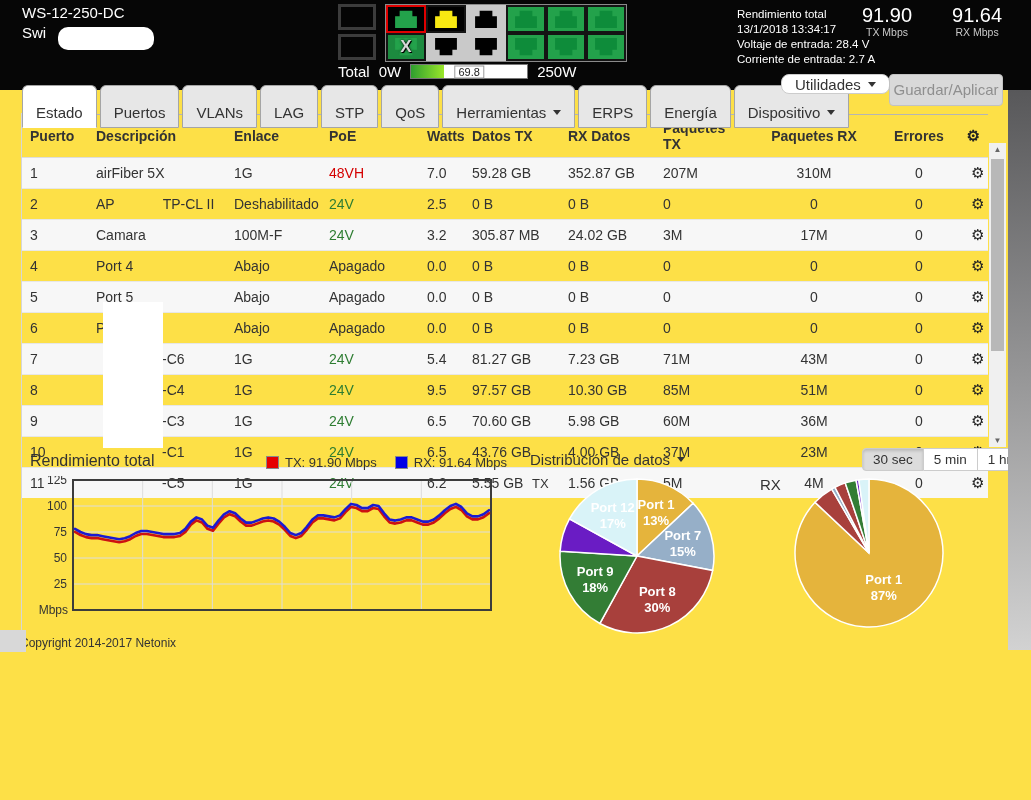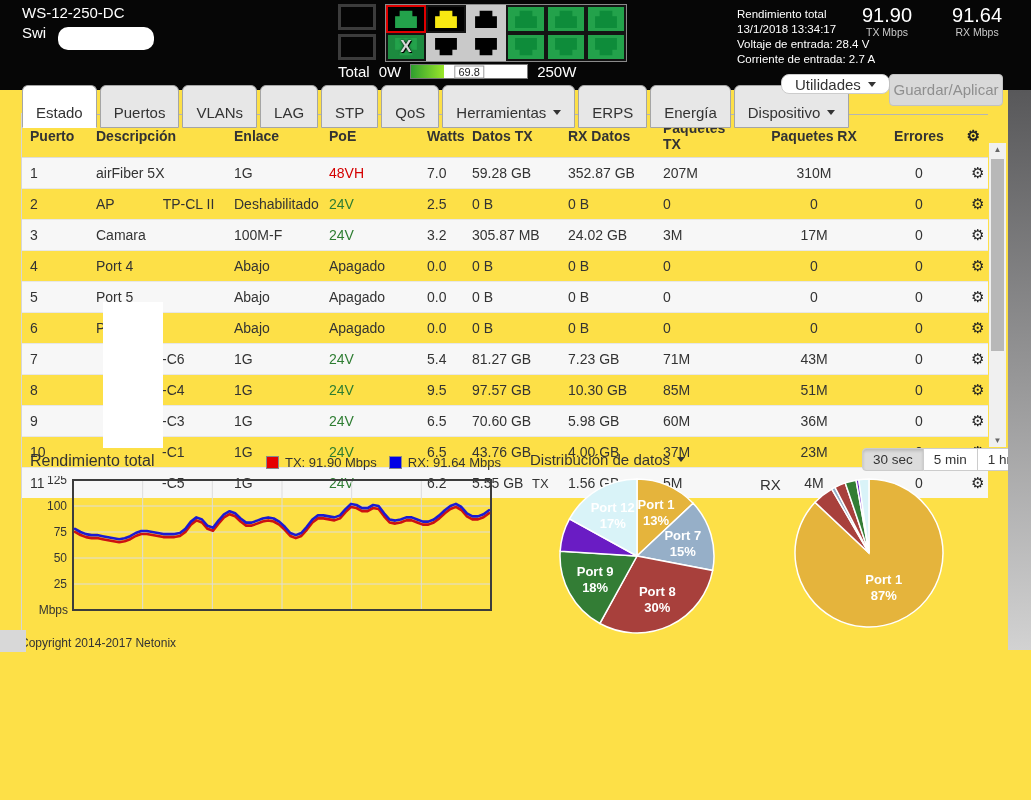--- a/index.html
+++ b/index.html
@@ -74,21 +74,21 @@
   .desc-gap { display:inline-block; width:48px; }
   .desc-gap.wide { width:66px; }
   .vscroll { position:absolute; left:989px; top:143px; width:17px; height:304px; background:#f0f0f0; }
   .vs-arrow { position:absolute; left:0; width:17px; height:13px; font-size:8px; color:#666; text-align:center; line-height:13px; cursor:pointer; }
   .vs-up { top:0; } .vs-down { bottom:0; }
   .vs-thumb { position:absolute; left:2px; top:16px; width:13px; height:192px; background:#b8b8b8; cursor:grab; }
   .panel-edge { position:absolute; left:21px; top:113px; width:1px; height:517px; background:#d6d6d6; }
 
   
   .tp-title { position:absolute; left:30px; top:452px; font-size:16px; color:#333; }
-  .legend { position:absolute; left:266px; top:455px; display:flex; gap:12px; font-size:13px; color:#333; }
+  .legend { position:absolute; left:266px; top:455px; display:flex; gap:18px; font-size:13px; color:#333; }
   .legend-item { display:flex; align-items:center; gap:6px; }
   .swatch { width:13px; height:13px; display:inline-block; border:1px solid #888; }
   .line-chart { position:absolute; left:28px; top:476px; }
   .dist-title { position:absolute; left:530px; top:451px; font-size:15px; color:#333; display:flex; align-items:center; gap:7px; cursor:pointer; }
   .range-group { position:absolute; left:862px; top:448px; display:flex; }
   .range-btn { padding:3px 10px; font-size:13.5px; color:#333; background:#fff; border:1px solid #ccc; border-left-width:0; cursor:pointer; }
   .range-btn:first-child { border-left-width:1px; border-radius:4px 0 0 4px; }
   .range-btn:last-child { border-radius:0 4px 4px 0; }
   .range-btn.active { background:#dcdcdc; box-shadow:inset 0 2px 3px rgba(0,0,0,.15); }
   .tx-label { position:absolute; left:532px; top:476px; font-size:13px; color:#333; }

